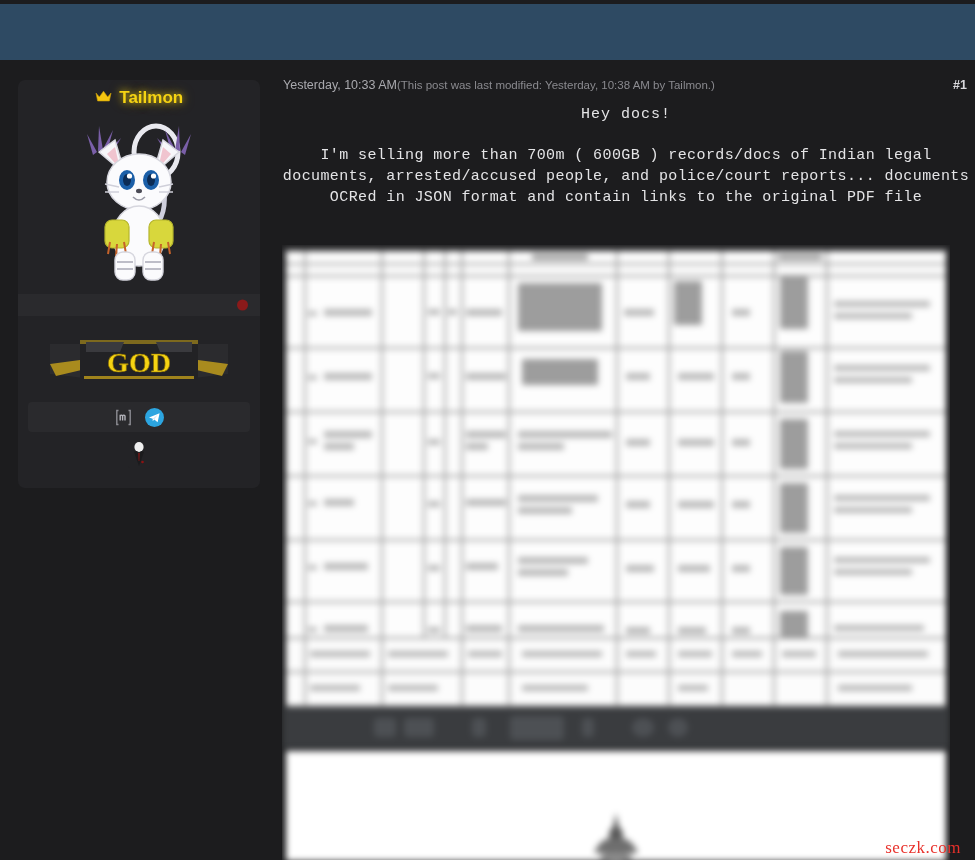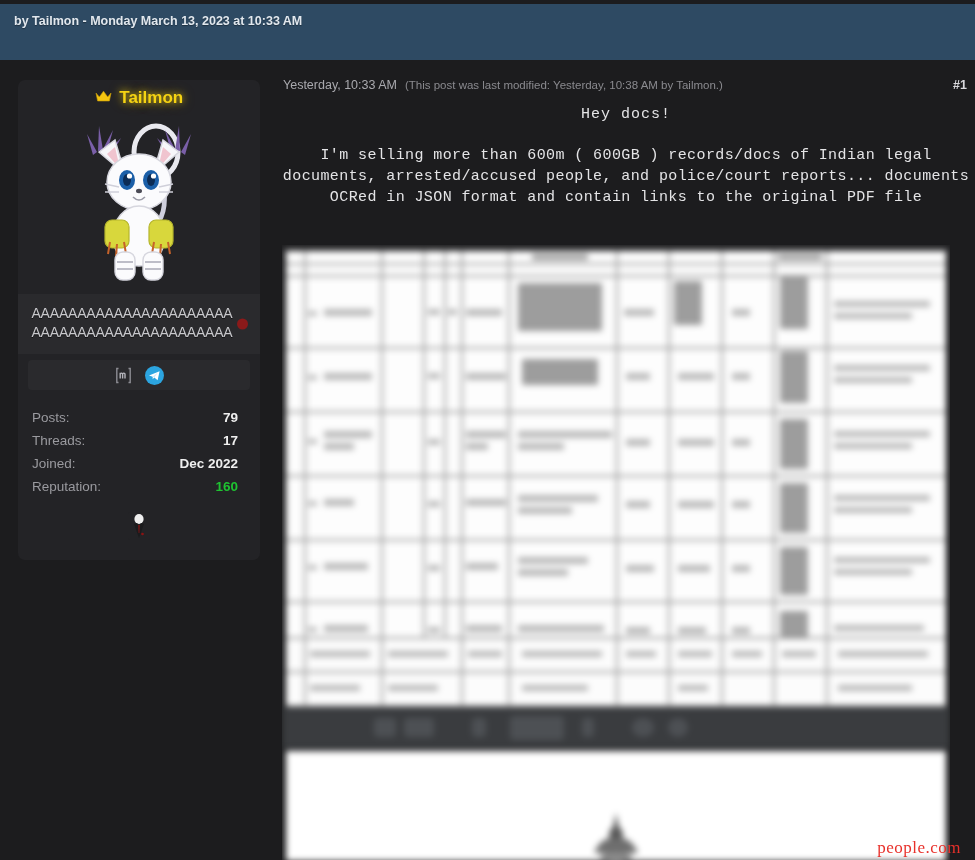--- a/index.html
+++ b/index.html
@@ -107,21 +107,21 @@
 
   .badge-wrap { text-align: center; padding: 8px 0 16px 0; }
 
   
   .post { position: absolute; left: 277px; top: 0; width: 698px; height: 796px; }
   .post-meta {
     display: flex; align-items: baseline;
     padding: 14px 8px 0 6px;
   }
   .post-date { color: #a9a9ae; font-size: 12.5px; }
-  .post-edited { color: #8a8a8f; font-size: 11.5px; margin-left: 8px; }
+  .post-edited { color: #8a8a8f; font-size: 11.5px; }
   .post-num { margin-left: auto; color: #d8d8dc; font-size: 12.5px; font-weight: 700; }
 
   .post-body {
     margin-top: 12px;
     text-align: center;
     color: #e4e4e6;
     font-family: "Liberation Mono", "DejaVu Sans Mono", monospace;
     font-size: 15px;
     line-height: 21px;
     padding: 0 2px;
@@ -189,21 +189,20 @@
     color: #e8312b; font-size: 17px;
     font-family: "Liberation Serif", serif;
     letter-spacing: .5px;
     margin-top: -1px; margin-right: 6px;
   }
 </style>
 </head>
 <body>
 
 <div class="thread-header">
-  <div class="thread-sub">by Tailmon - Monday March 13, 2023 at 10:33 AM</div>
 </div>
 
 <div class="content">
 
   <div class="userpanel">
 
     <div class="username-row">
       <span class="crown-icon">
         <svg width="17" height="13" viewBox="0 0 17 13">
           <path d="M1 3 L4.3 7 L8.5 1.2 L12.7 7 L16 3 L14.4 11 L2.6 11 Z" fill="#f5c511" stroke="#c79c06" stroke-width=".6"></path>
@@ -277,60 +276,55 @@
         <g stroke="#bdbdc8" stroke-width="2" fill="none">
           <path d="M42 150 L58 150"></path>
             <path d="M42 157 L58 157"></path>
           <path d="M70 150 L86 150"></path>
             <path d="M70 157 L86 157"></path>
         </g>
       </svg>
     </div>
 
     <div class="signature">
-      <span>AAAAAAAAAAAAAAAAAAAAAAAAAAAAAAAAAAAAAAAAAAAA</span>
       <span class="status-dot"></span>
     </div>
 
+    <div class="rank-wrap">
+      <svg class="rank-banner" width="178" height="54" viewBox="0 0 178 54">
+        <polygon points="0,10 34,10 46,26 34,44 0,40" fill="#2b2b2e"></polygon>
+        <polygon points="178,10 144,10 132,26 144,44 178,40" fill="#2b2b2e"></polygon>
+        <polygon points="0,30 30,26 40,34 6,42" fill="#c9a41a" opacity=".8"></polygon>
+        <polygon points="178,30 148,26 138,34 172,42" fill="#c9a41a" opacity=".8"></polygon>
+        <rect x="30" y="6" width="118" height="40" fill="#222225"></rect>
+        <rect x="30" y="6" width="118" height="4" fill="#c9a41a" opacity=".55"></rect>
+        <rect x="34" y="42" width="110" height="3" fill="#c9a41a" opacity=".75"></rect>
+        <polygon points="36,8 74,8 70,18 36,18" fill="#3a3a3e"></polygon>
+        <polygon points="142,8 106,8 110,18 142,18" fill="#3a3a3e"></polygon>
+        <text x="89" y="38" text-anchor="middle" font-family="Liberation Serif, serif" font-size="28" font-weight="700" fill="#f5d313" stroke="#8a6f06" stroke-width=".7">GOD</text>
+      </svg>
+    </div>
 
     <div class="contact-bar">
       <span class="contact-icon">
         <svg width="17" height="17" viewBox="0 0 17 17">
           <path d="M3.5 1.5 L1.8 1.5 L1.8 15.5 L3.5 15.5" fill="none" stroke="#8c8c93" stroke-width="1.4"></path>
           <path d="M13.5 1.5 L15.2 1.5 L15.2 15.5 L13.5 15.5" fill="none" stroke="#8c8c93" stroke-width="1.4"></path>
           <path d="M5.2 11.4 L5.2 5.8 M5.2 6.9 Q6.4 5.4 7.6 6.9 L7.6 11.4 M7.6 6.9 Q8.8 5.4 10 6.9 L10 11.4" fill="none" stroke="#b5b5bc" stroke-width="1.4"></path>
         </svg>
       </span>
       <span class="contact-icon">
         <svg width="19" height="19" viewBox="0 0 19 19">
           <circle cx="9.5" cy="9.5" r="9.5" fill="#2ca5e0"></circle>
           <path d="M4 9.6 L14.6 5.2 L12.6 14.2 L9.3 11.6 L7.7 13.2 L7.7 10.8 Z" fill="#ffffff"></path>
           <path d="M7.7 10.8 L12.9 6.6 L9.3 11.6 Z" fill="#cfe8f7"></path>
         </svg>
       </span>
     </div>
 
-    <div class="stats">
-      <div class="stat-row">
-        <span class="stat-label">Posts:</span>
-        <span class="stat-value">79</span>
-      </div>
-      <div class="stat-row">
-        <span class="stat-label">Threads:</span>
-        <span class="stat-value">17</span>
-      </div>
-      <div class="stat-row">
-        <span class="stat-label">Joined:</span>
-        <span class="stat-value">Dec 2022</span>
-      </div>
-      <div class="stat-row">
-        <span class="stat-label">Reputation:</span>
-        <span class="stat-value rep">160</span>
-      </div>
-    </div>
 
     <div class="badge-wrap">
       <svg width="22" height="28" viewBox="0 0 22 28">
         <rect x="0" y="0" width="22" height="28" rx="2" fill="#232326"></rect>
         <ellipse cx="11" cy="7" rx="4.6" ry="5" fill="#efefef"></ellipse>
         <path d="M6 12 L11 26 L16 12 L13 11 L11 14 L9 11 Z" fill="#1b1b1d"></path>
         <path d="M10.4 13 L11.6 13 L11.3 21 L10.7 21 Z" fill="#a01414"></path>
         <circle cx="14.5" cy="22" r="1.3" fill="#8d1212"></circle>
       </svg>
     </div>
@@ -339,21 +333,21 @@
   <div class="post">
 
     <div class="post-meta">
       <span class="post-date">Yesterday, 10:33 AM</span>
       <span class="post-edited">(This post was last modified: Yesterday, 10:38 AM by Tailmon.)</span>
       <span class="post-num">#1</span>
     </div>
 
     <div class="post-body">
       <div class="post-greeting">Hey docs!</div>
-      <div class="post-para">I'm selling more than 600m ( 600GB ) records/docs of Indian legal documents, arrested/accused people, and police/court reports... documents OCRed in JSON format and contain links to the original PDF file</div>
+      <div class="post-para">I'm selling more than 700m ( 600GB ) records/docs of Indian legal documents, arrested/accused people, and police/court reports... documents OCRed in JSON format and contain links to the original PDF file</div>
     </div>
 
     <div class="embed">
       <div class="blurwrap">
         <div class="sheet-top"></div>
 
         <div class="sheet">
 
           <div class="grid-v" style="left:18px"></div>
           <div class="grid-v" style="left:95px"></div>
@@ -504,14 +498,14 @@
             <path d="M20 46 Q36 40 52 46 L50 54 Q36 48 22 54 Z" fill="#8a8a8a"></path>
             <rect x="26" y="53" width="20" height="5" fill="#7c7c7c"></rect>
           </svg>
         </div>
       </div>
     </div>
   </div>
 </div>
 
 <div class="watermark">
-  <div class="wm-url">people.com</div>
+  <div class="wm-url">seczk.com</div>
 </div>
 
 </body></html>

